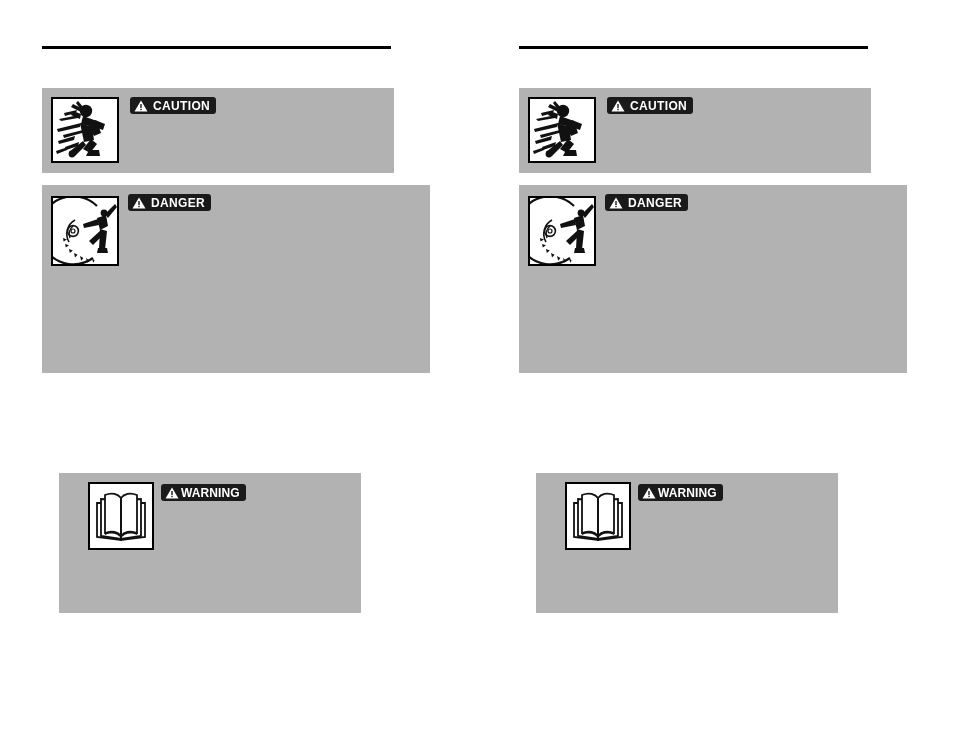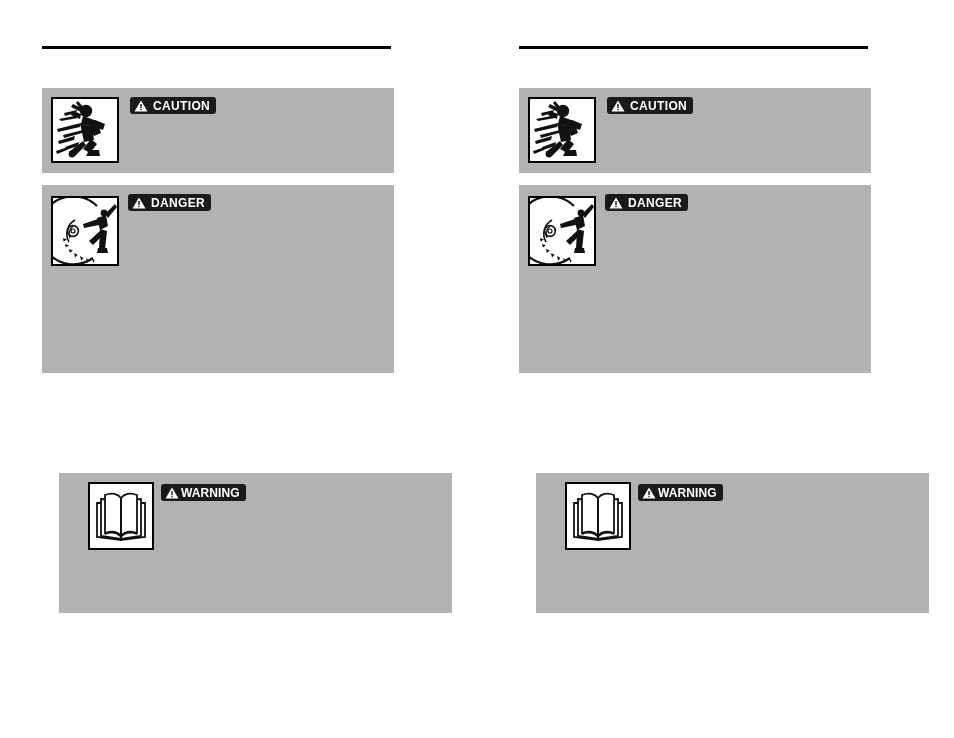--- a/index.html
+++ b/index.html
@@ -52,25 +52,26 @@
     left: 20px;
     top: 88px;
     width: 352px;
     height: 85px;
   }
   .panel.danger {
     left: 20px;
     top: 185px;
     width: 352px;
     height: 188px;
+    padding-left: 36px;
   }
   .panel.warning {
     left: 37px;
     top: 473px;
-    width: 393px;
+    width: 302px;
     height: 140px;
   }
 
   
   .pictogram {
     position: absolute;
     background: #ffffff;
     border: 2px solid #000000;
     box-sizing: border-box;
     overflow: hidden;

